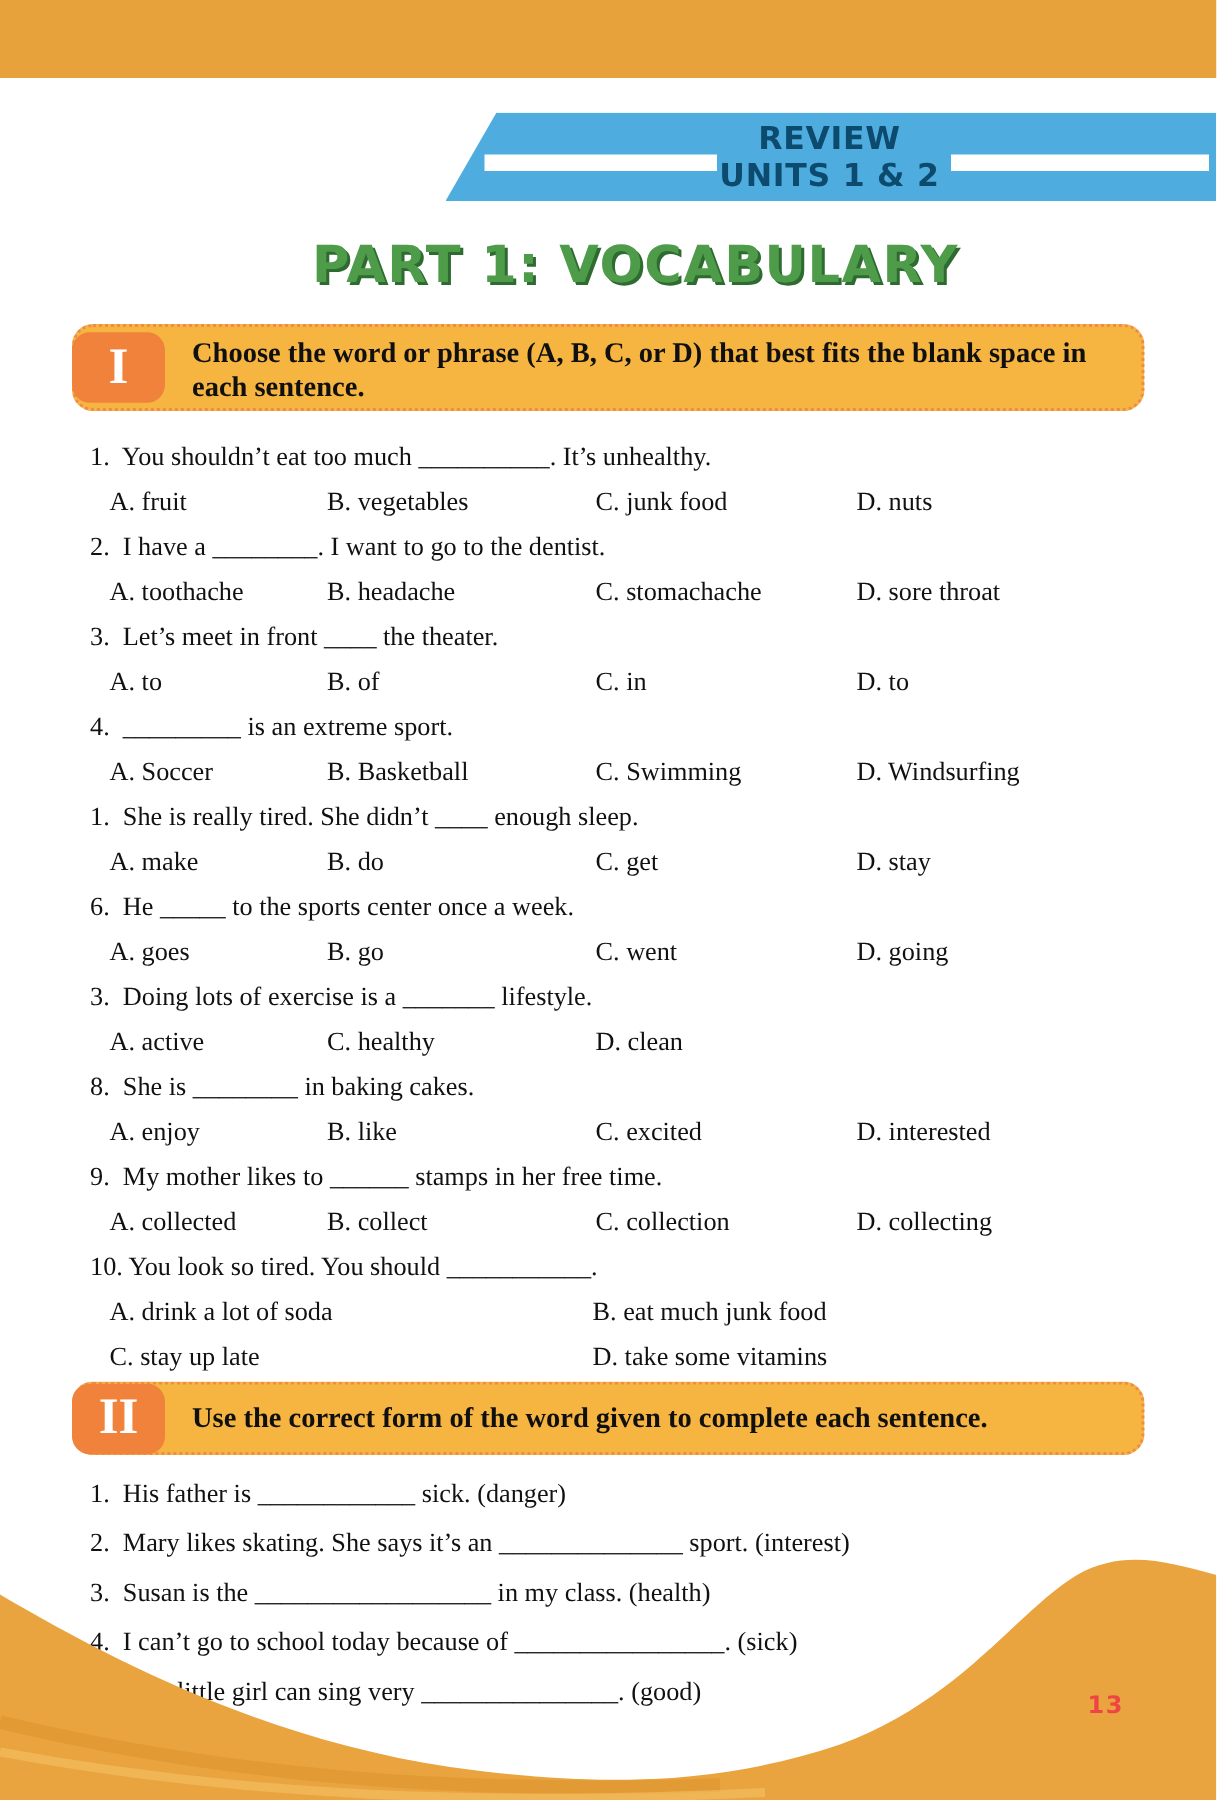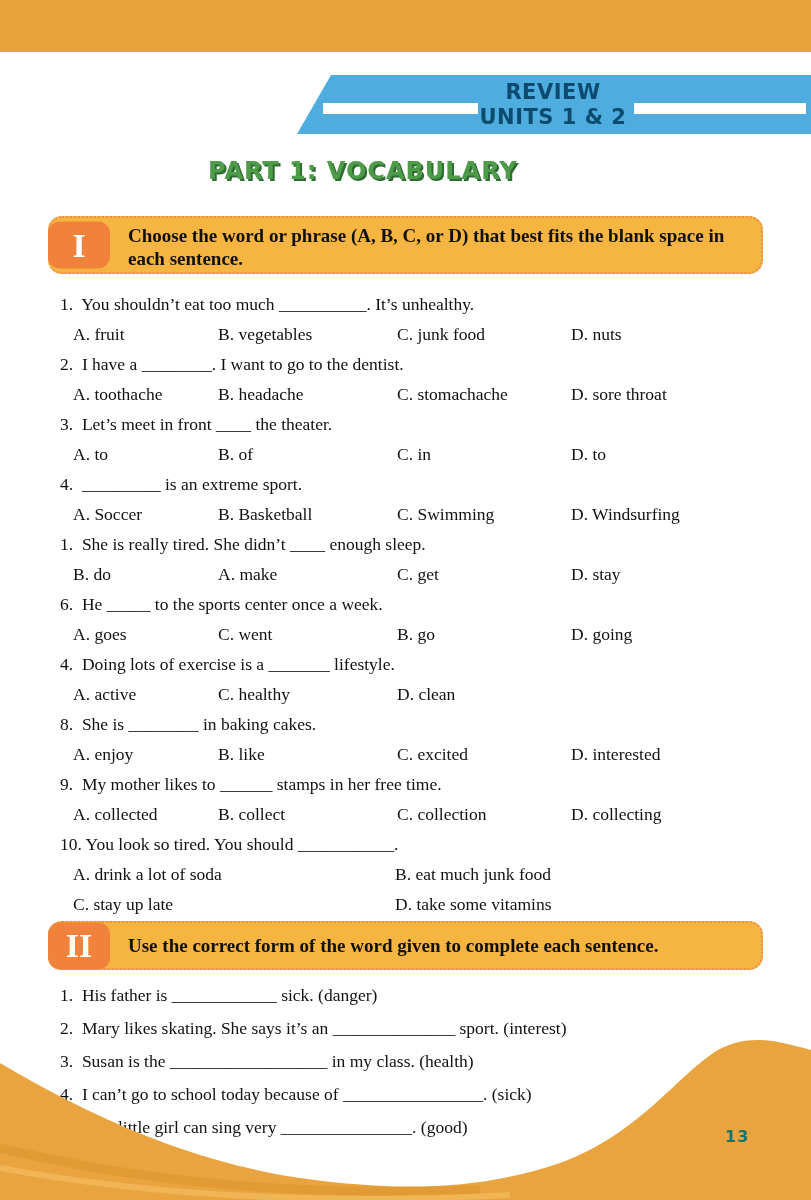--- a/index.html
+++ b/index.html
@@ -21,21 +21,21 @@
   .dash-left{left:26px;width:155px;}
   .dash-right{left:337px;width:172px;}
   .banner-text{
     position:absolute;left:146px;top:5px;width:220px;text-align:center;
     color:#0c4a6e;font-family:"DejaVu Sans",sans-serif;font-weight:bold;
     font-size:21px;line-height:25px;letter-spacing:0.5px;
   }
   .part-title{
     position:absolute;left:208px;top:157px;
     font-family:"DejaVu Sans",sans-serif;font-weight:bold;
-    font-size:24px;letter-spacing:1px;color:#4E9B49;
+    font-size:34px;letter-spacing:1px;color:#4E9B49;
     text-shadow:2px 2px 0 #2E6B31;
     white-space:nowrap;
   }
   
   .instr-box{
     position:absolute;left:48px;width:715px;box-sizing:border-box;
     background:#F6B440;border:2px dotted #EE8C4A;border-radius:14px;
     color:#101010;font-weight:bold;font-size:19px;
   }
   .box-1{top:216px;height:58px;padding:6px 16px 0 78px;line-height:23px;}
@@ -52,21 +52,21 @@
   .opt-row{
     display:grid;grid-template-columns:145px 179px 174px auto;
     grid-auto-rows:30px;line-height:30px;padding-left:13px;white-space:pre;
   }
   .opt-row.two{grid-template-columns:322px auto;}
   .item-list{position:absolute;left:60px;top:979px;width:702px;font-size:17.5px;color:#111;}
   .item-line{height:33px;line-height:33px;white-space:pre;}
   
   .wave{position:absolute;left:0;top:1030px;width:811px;height:170px;}
   .page-num{
-    position:absolute;left:725px;top:1127px;color:#0f766e;
+    position:absolute;left:725px;top:1127px;color:#ef4444;
     font-family:"DejaVu Sans",sans-serif;font-weight:bold;
     font-size:16px;letter-spacing:1px;
   }
 </style>
 </head>
 <body>
 
 <div class="top-band"></div>
 
 <div class="banner">
@@ -88,24 +88,24 @@
 <div class="q-list">
     <div class="q-line">1.  You shouldn’t eat too much __________. It’s unhealthy.</div>
     <div class="opt-row"><div class="opt">A. fruit</div><div class="opt">B. vegetables</div><div class="opt">C. junk food</div><div class="opt">D. nuts</div></div>
     <div class="q-line">2.  I have a ________. I want to go to the dentist.</div>
     <div class="opt-row"><div class="opt">A. toothache</div><div class="opt">B. headache</div><div class="opt">C. stomachache</div><div class="opt">D. sore throat</div></div>
     <div class="q-line">3.  Let’s meet in front ____ the theater.</div>
     <div class="opt-row"><div class="opt">A. to</div><div class="opt">B. of</div><div class="opt">C. in</div><div class="opt">D. to</div></div>
     <div class="q-line">4.  _________ is an extreme sport.</div>
     <div class="opt-row"><div class="opt">A. Soccer</div><div class="opt">B. Basketball</div><div class="opt">C. Swimming</div><div class="opt">D. Windsurfing</div></div>
     <div class="q-line">1.  She is really tired. She didn’t ____ enough sleep.</div>
-    <div class="opt-row"><div class="opt">B. do</div><div class="opt">A. make</div><div class="opt">C. get</div><div class="opt">D. stay</div></div>
+    <div class="opt-row"><div class="opt">A. make</div><div class="opt">B. do</div><div class="opt">C. get</div><div class="opt">D. stay</div></div>
     <div class="q-line">6.  He _____ to the sports center once a week.</div>
-    <div class="opt-row"><div class="opt">A. goes</div><div class="opt">C. went</div><div class="opt">B. go</div><div class="opt">D. going</div></div>
-    <div class="q-line">4.  Doing lots of exercise is a _______ lifestyle.</div>
+    <div class="opt-row"><div class="opt">A. goes</div><div class="opt">B. go</div><div class="opt">C. went</div><div class="opt">D. going</div></div>
+    <div class="q-line">3.  Doing lots of exercise is a _______ lifestyle.</div>
     <div class="opt-row"><div class="opt">A. active</div><div class="opt">C. healthy</div><div class="opt">D. clean</div></div>
     <div class="q-line">8.  She is ________ in baking cakes.</div>
     <div class="opt-row"><div class="opt">A. enjoy</div><div class="opt">B. like</div><div class="opt">C. excited</div><div class="opt">D. interested</div></div>
     <div class="q-line">9.  My mother likes to ______ stamps in her free time.</div>
     <div class="opt-row"><div class="opt">A. collected</div><div class="opt">B. collect</div><div class="opt">C. collection</div><div class="opt">D. collecting</div></div>
     <div class="q-line">10. You look so tired. You should ___________.</div>
     <div class="opt-row two"><div class="opt">A. drink a lot of soda</div><div class="opt">B. eat much junk food</div><div class="opt">C. stay up late</div><div class="opt">D. take some vitamins</div></div>
   </div>
 
 <div class="instr-box box-2">

